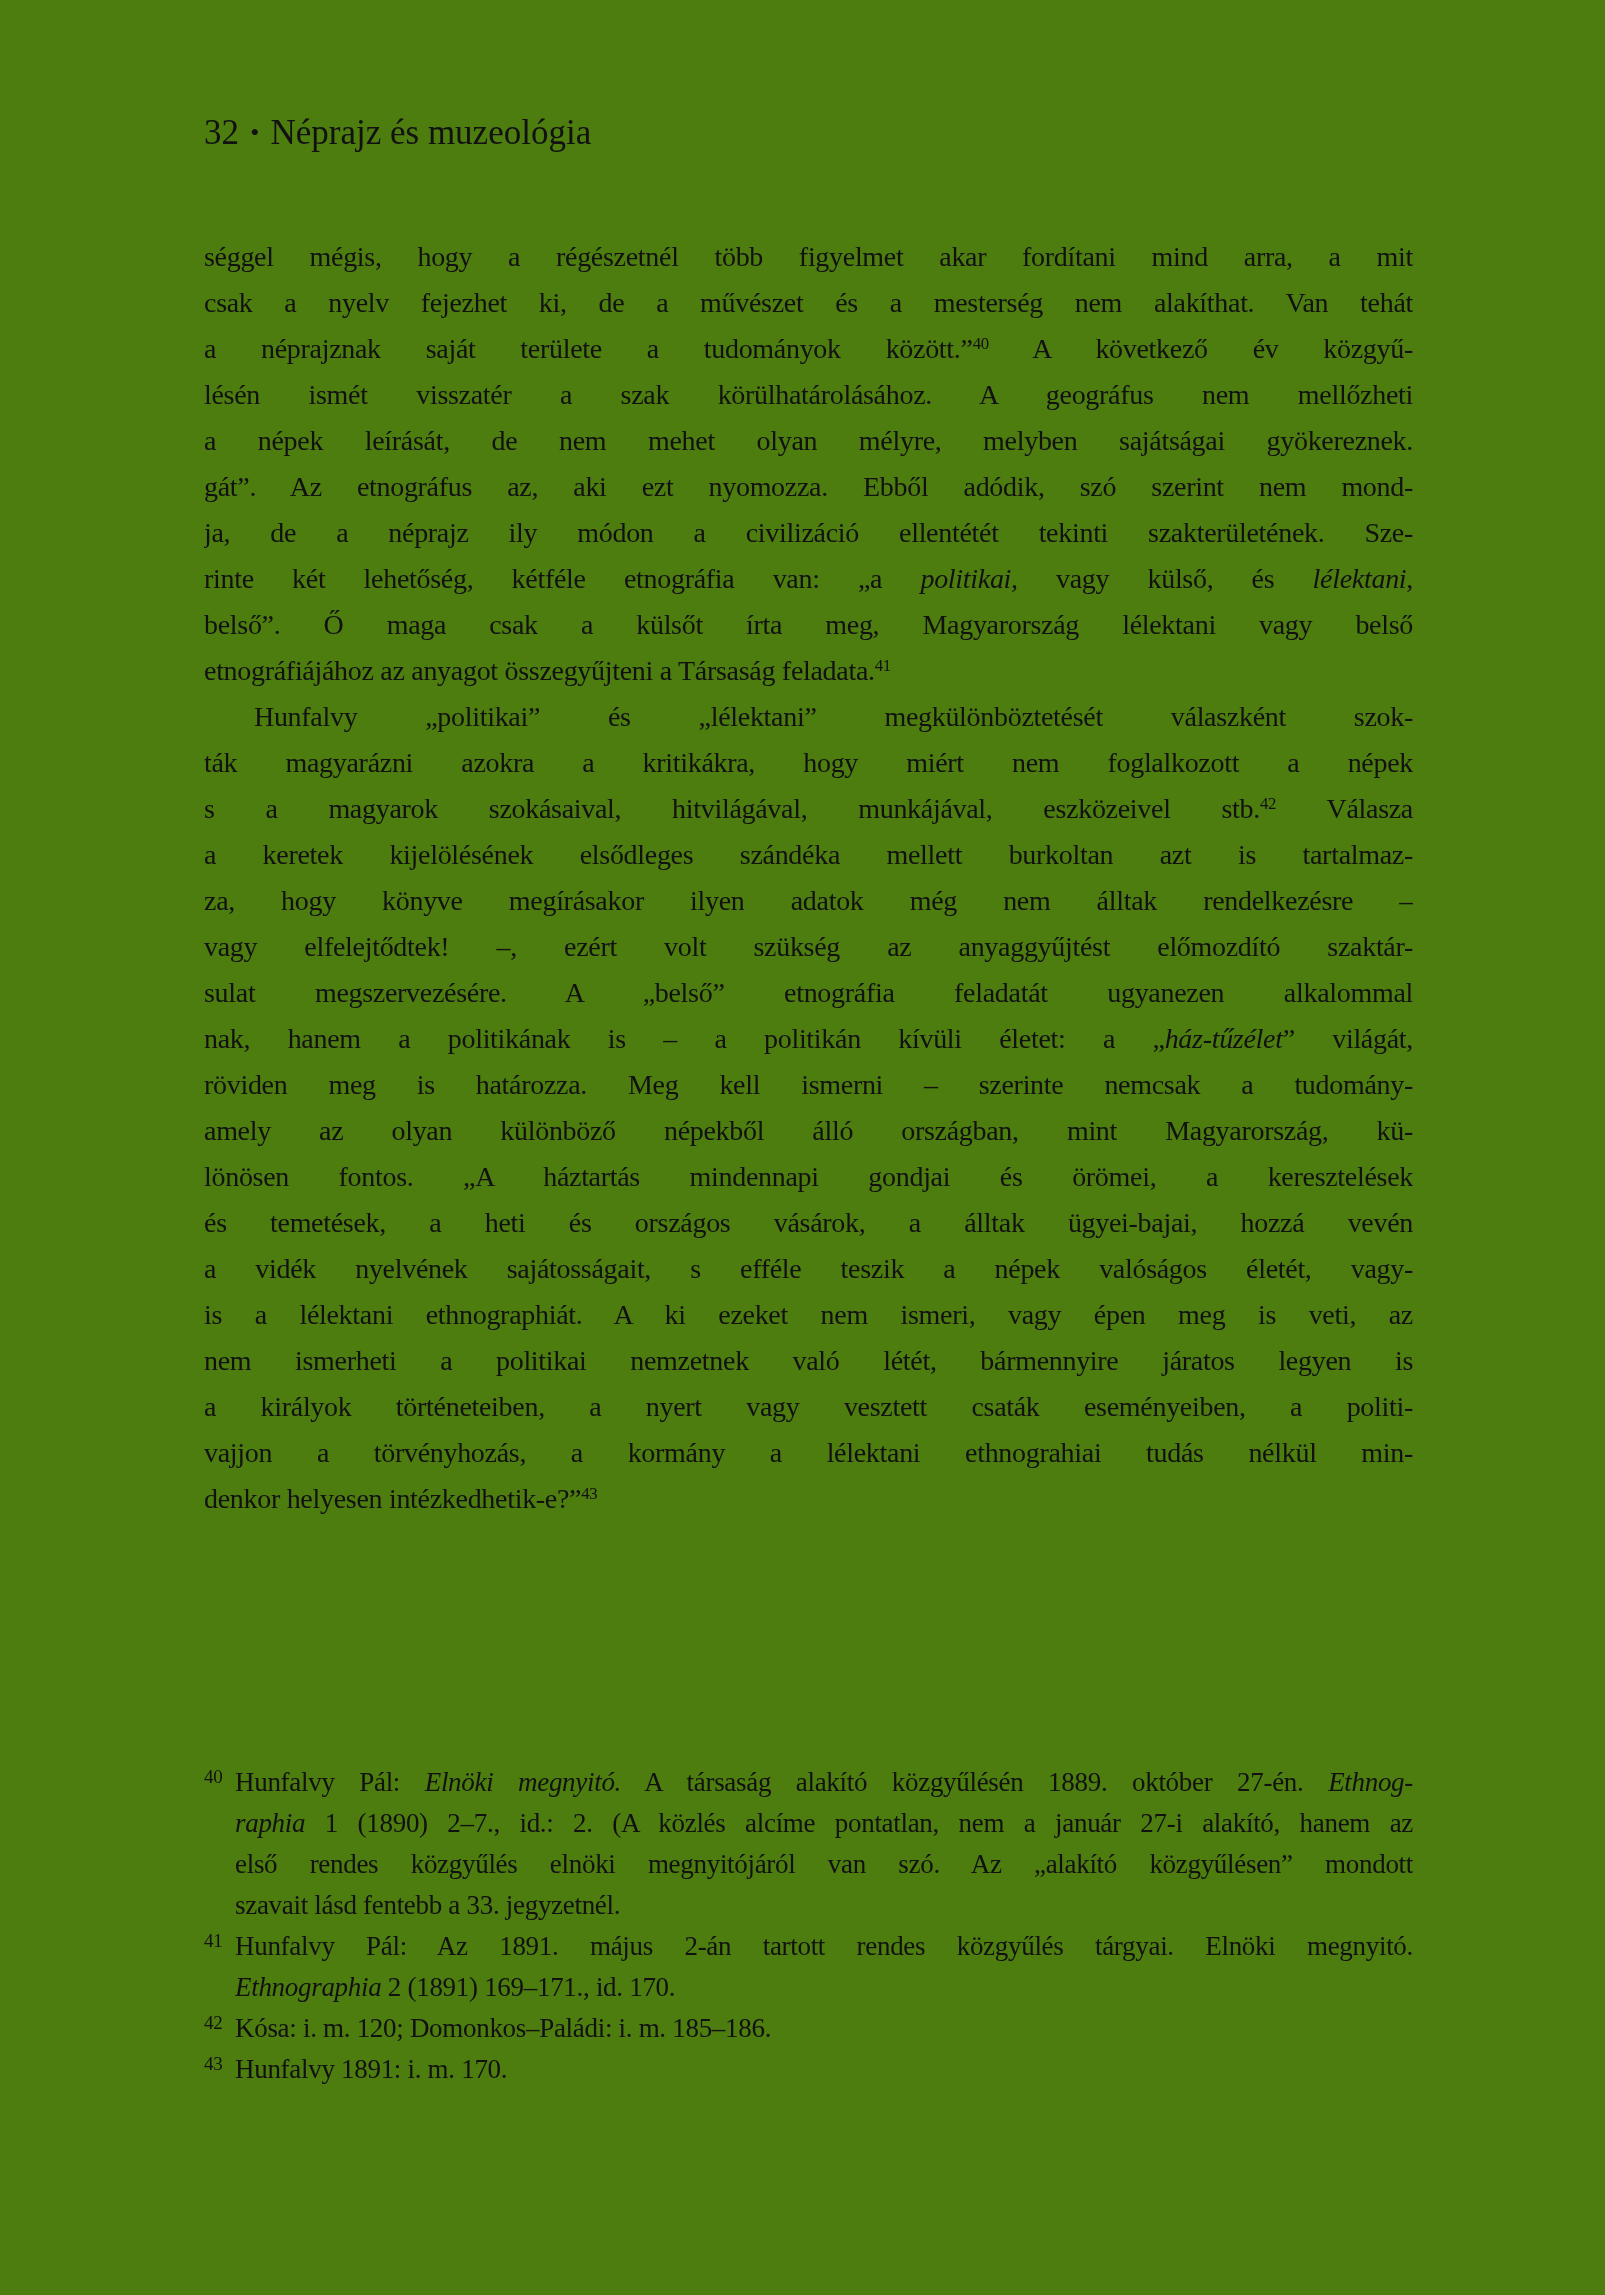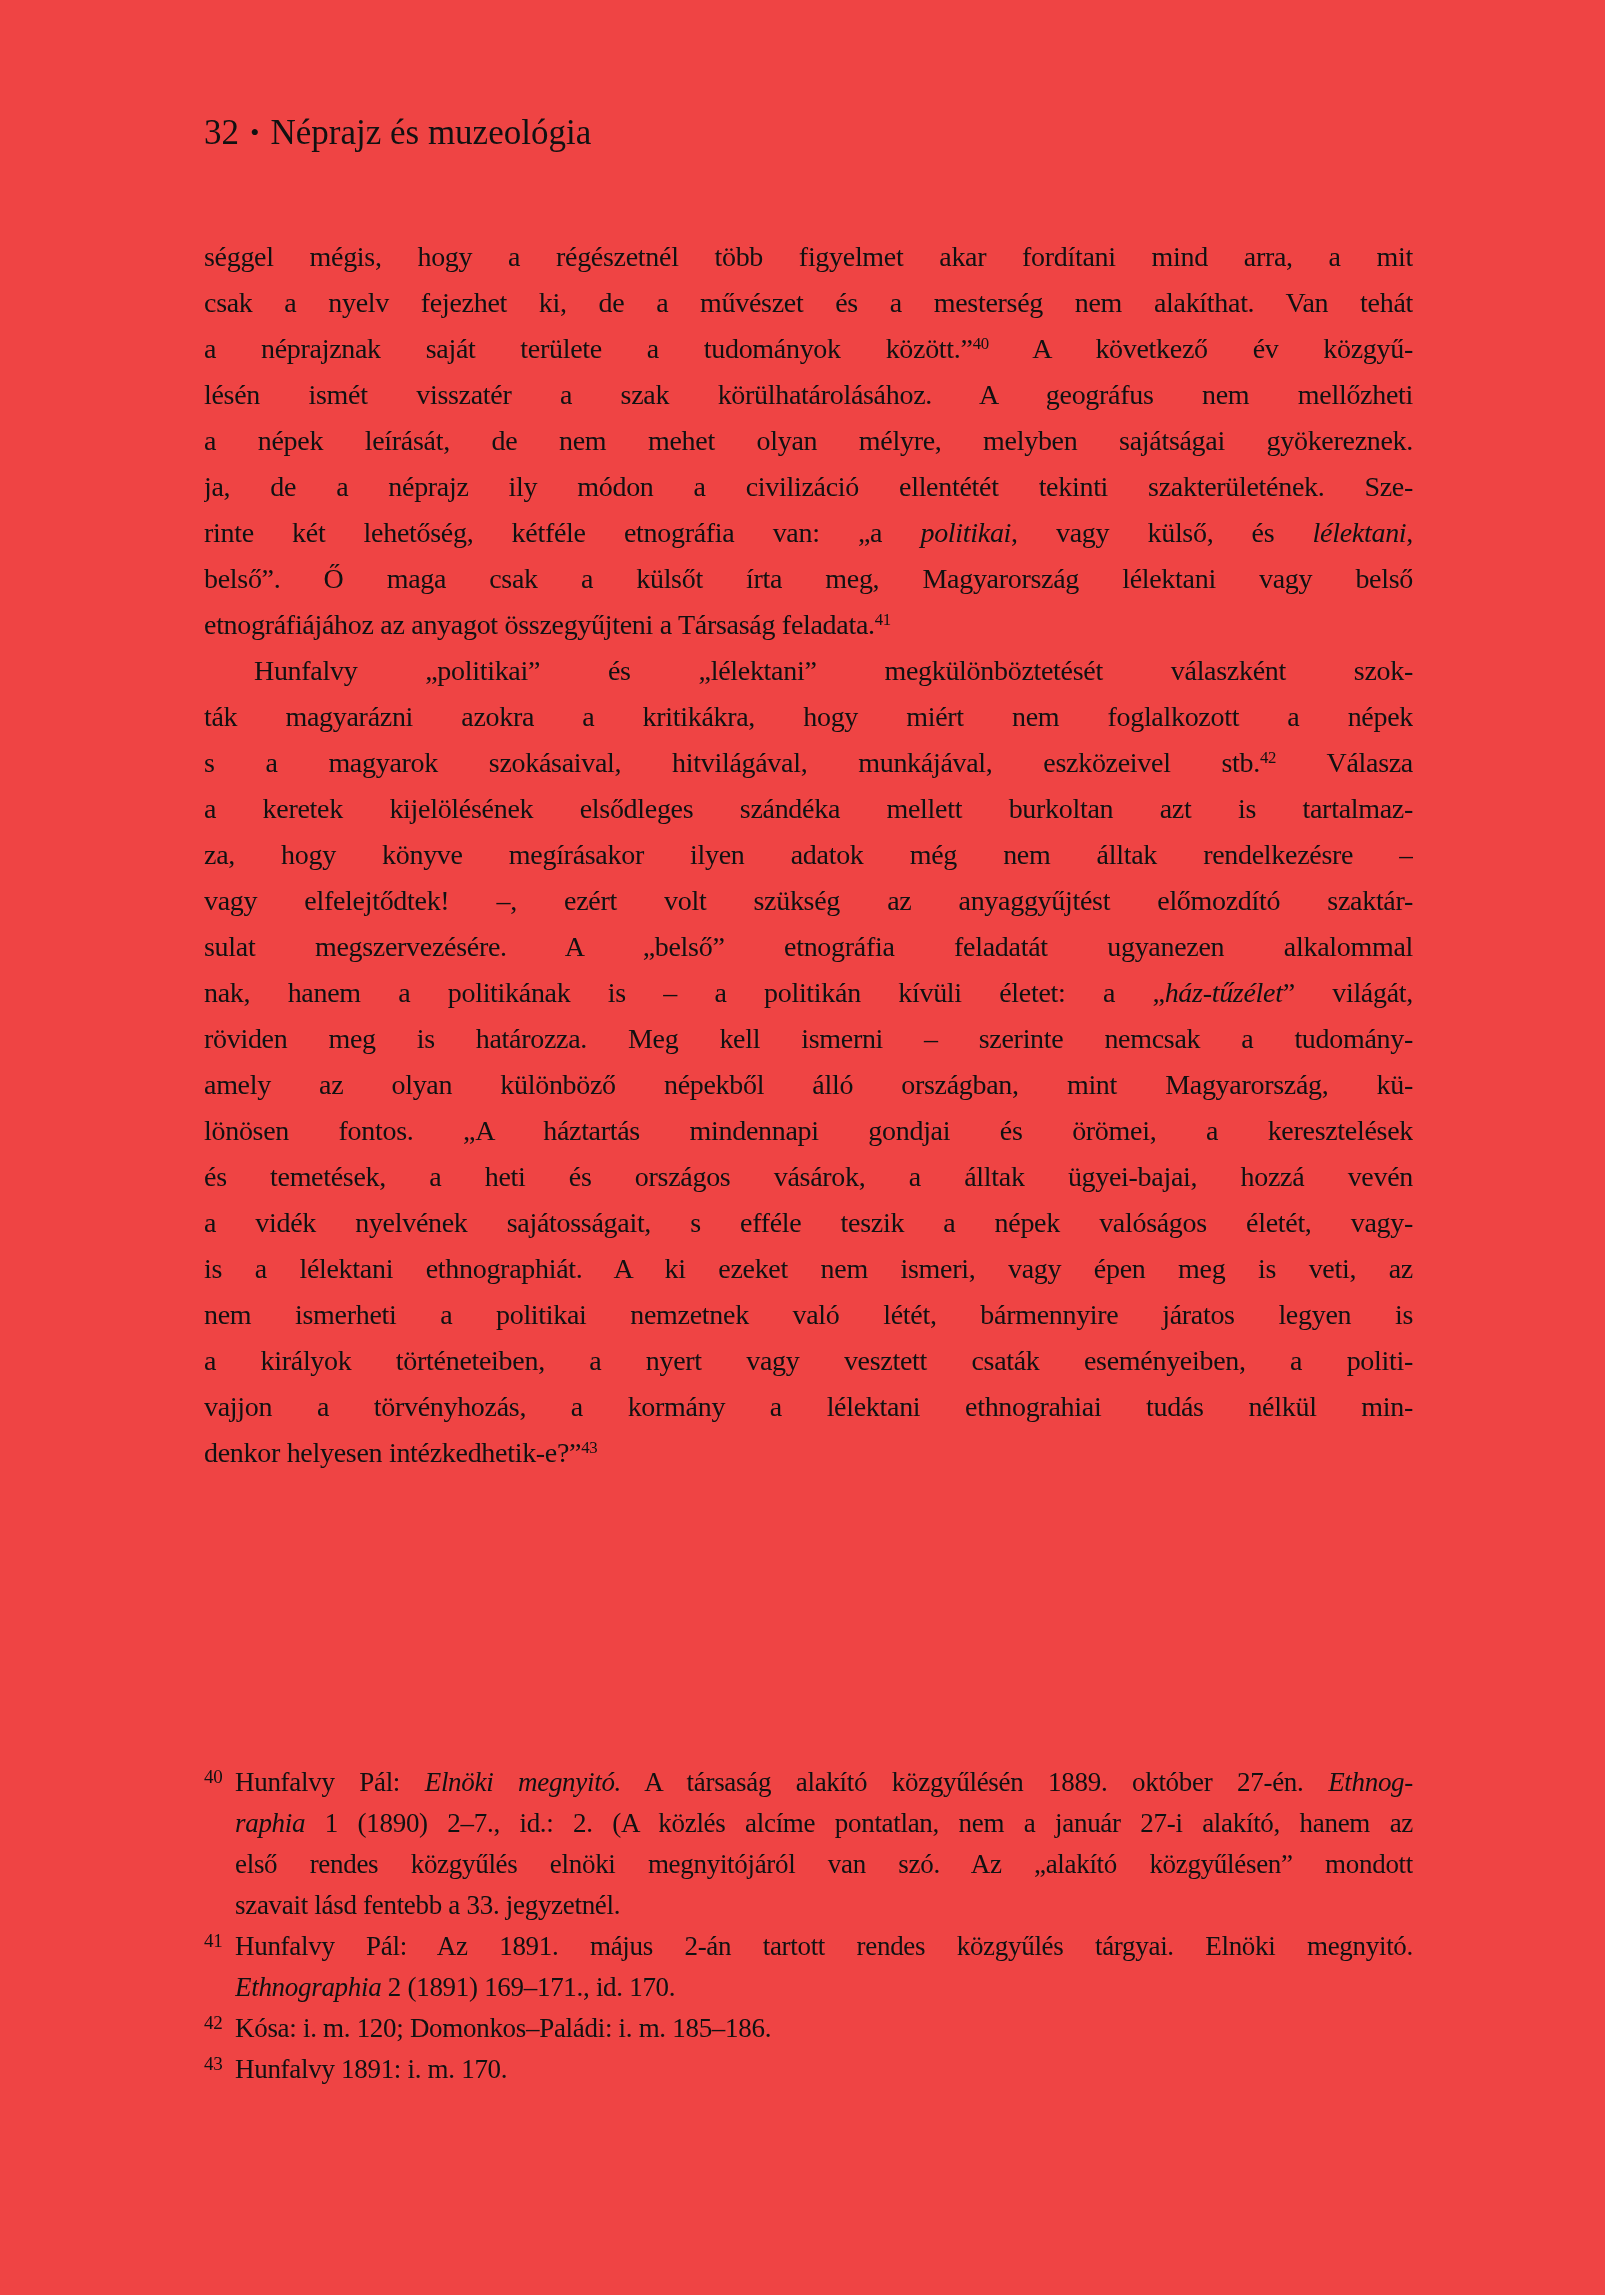--- a/index.html
+++ b/index.html
@@ -8,21 +8,21 @@
     height: 2295px;
     background: #ffffff;
     position: relative;
     font-family: "Liberation Serif", "DejaVu Serif", serif;
     color: #111111;
   }
   .page {
     position: absolute;
     left: 0; top: 0;
     width: 1605px; height: 2295px;
-    background: #ef4444;
+    background: #4d7c0f;
     overflow: hidden;
   }
   .running-header {
     position: absolute;
     left: 204px;
     top: 112px;
     font-size: 35px;
     line-height: 41px;
     white-space: nowrap;
   }
@@ -88,20 +88,21 @@
   <div class="running-header">
     <span>32</span><span class="bullet">•</span><span>Néprajz és muzeológia</span>
   </div>
 
   <div class="body-text">
       <div class="line">séggel mégis, hogy a régészetnél több figyelmet akar fordítani mind arra, a mit</div>
       <div class="line">csak a nyelv fejezhet ki, de a művészet és a mesterség nem alakíthat. Van tehát</div>
       <div class="line">a néprajznak saját területe a tudományok között.”<sup>40</sup> A következő év közgyű-</div>
       <div class="line">lésén ismét visszatér a szak körülhatárolásához. A geográfus nem mellőzheti</div>
       <div class="line">a népek leírását, de nem mehet olyan mélyre, melyben sajátságai gyökereznek.</div>
+      <div class="line">gát”. Az etnográfus az, aki ezt nyomozza. Ebből adódik, szó szerint nem mond-</div>
       <div class="line">ja, de a néprajz ily módon a civilizáció ellentétét tekinti szakterületének. Sze-</div>
       <div class="line">rinte két lehetőség, kétféle etnográfia van: „a <i>politikai</i>, vagy külső, és <i>lélektani</i>,</div>
       <div class="line">belső”. Ő maga csak a külsőt írta meg, Magyarország lélektani vagy belső</div>
       <div class="line last">etnográfiájához az anyagot összegyűjteni a Társaság feladata.<sup>41</sup></div>
       <div class="line indent">Hunfalvy „politikai” és „lélektani” megkülönböztetését válaszként szok-</div>
       <div class="line">ták magyarázni azokra a kritikákra, hogy miért nem foglalkozott a népek</div>
       <div class="line">s a magyarok szokásaival, hitvilágával, munkájával, eszközeivel stb.<sup>42</sup> Válasza</div>
       <div class="line">a keretek kijelölésének elsődleges szándéka mellett burkoltan azt is tartalmaz-</div>
       <div class="line">za, hogy könyve megírásakor ilyen adatok még nem álltak rendelkezésre –</div>
       <div class="line">vagy elfelejtődtek! –, ezért volt szükség az anyaggyűjtést előmozdító szaktár-</div>

